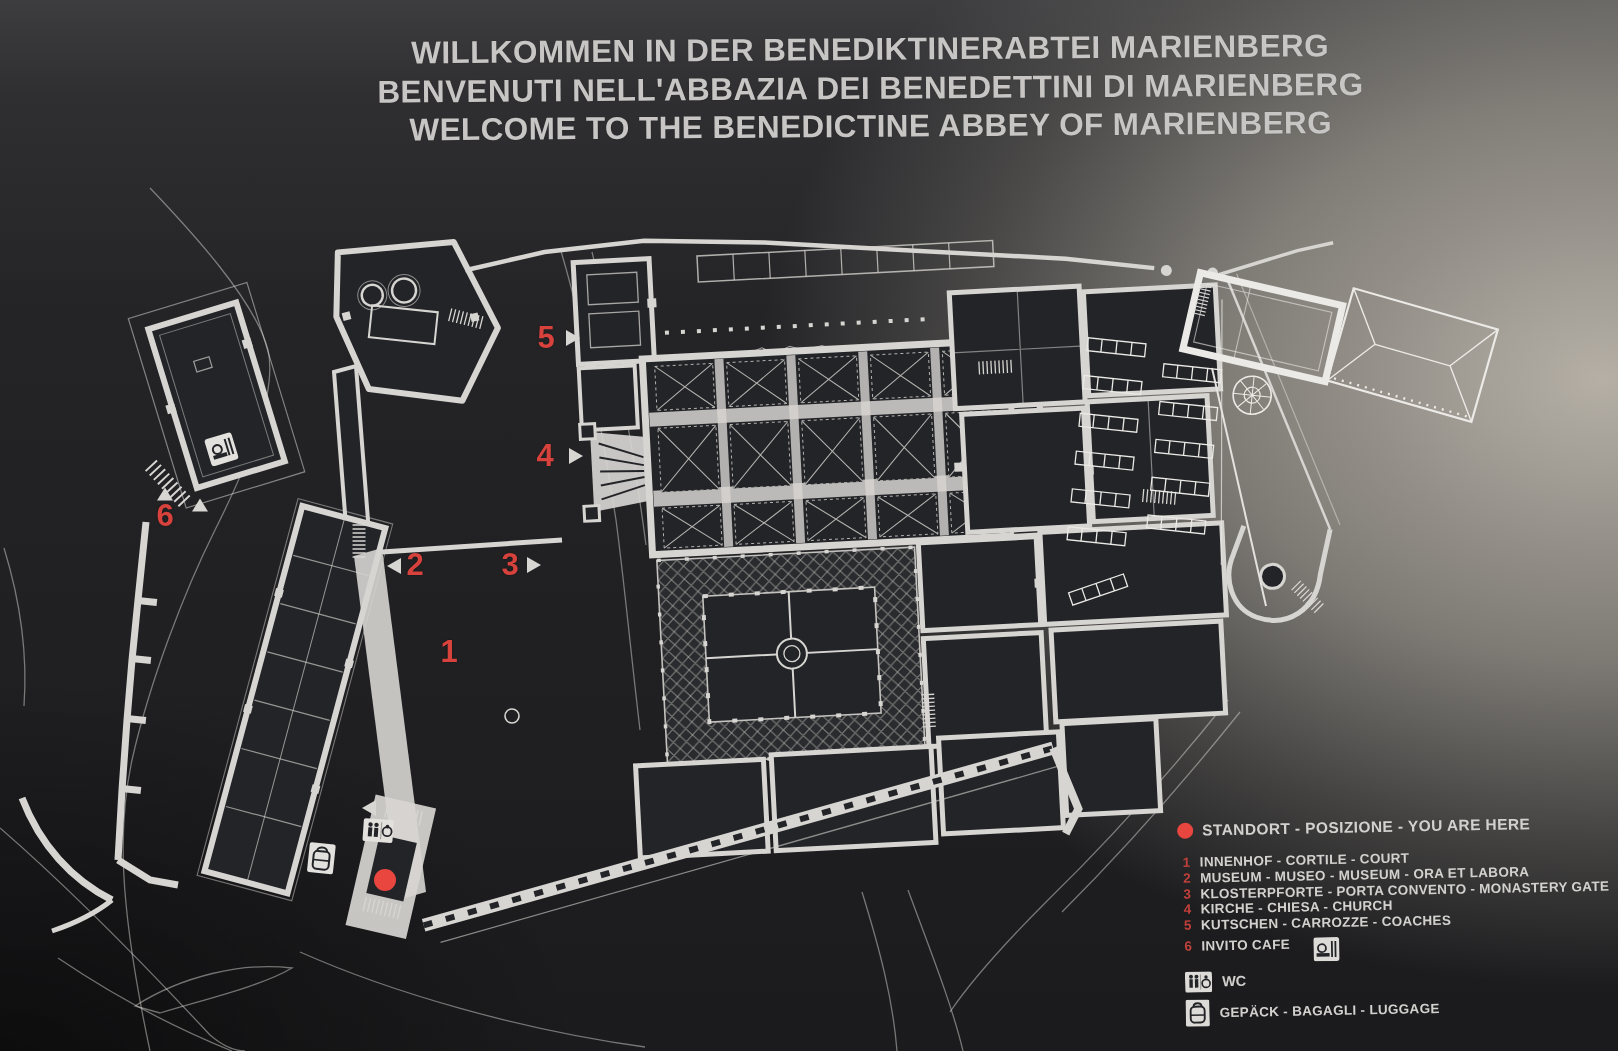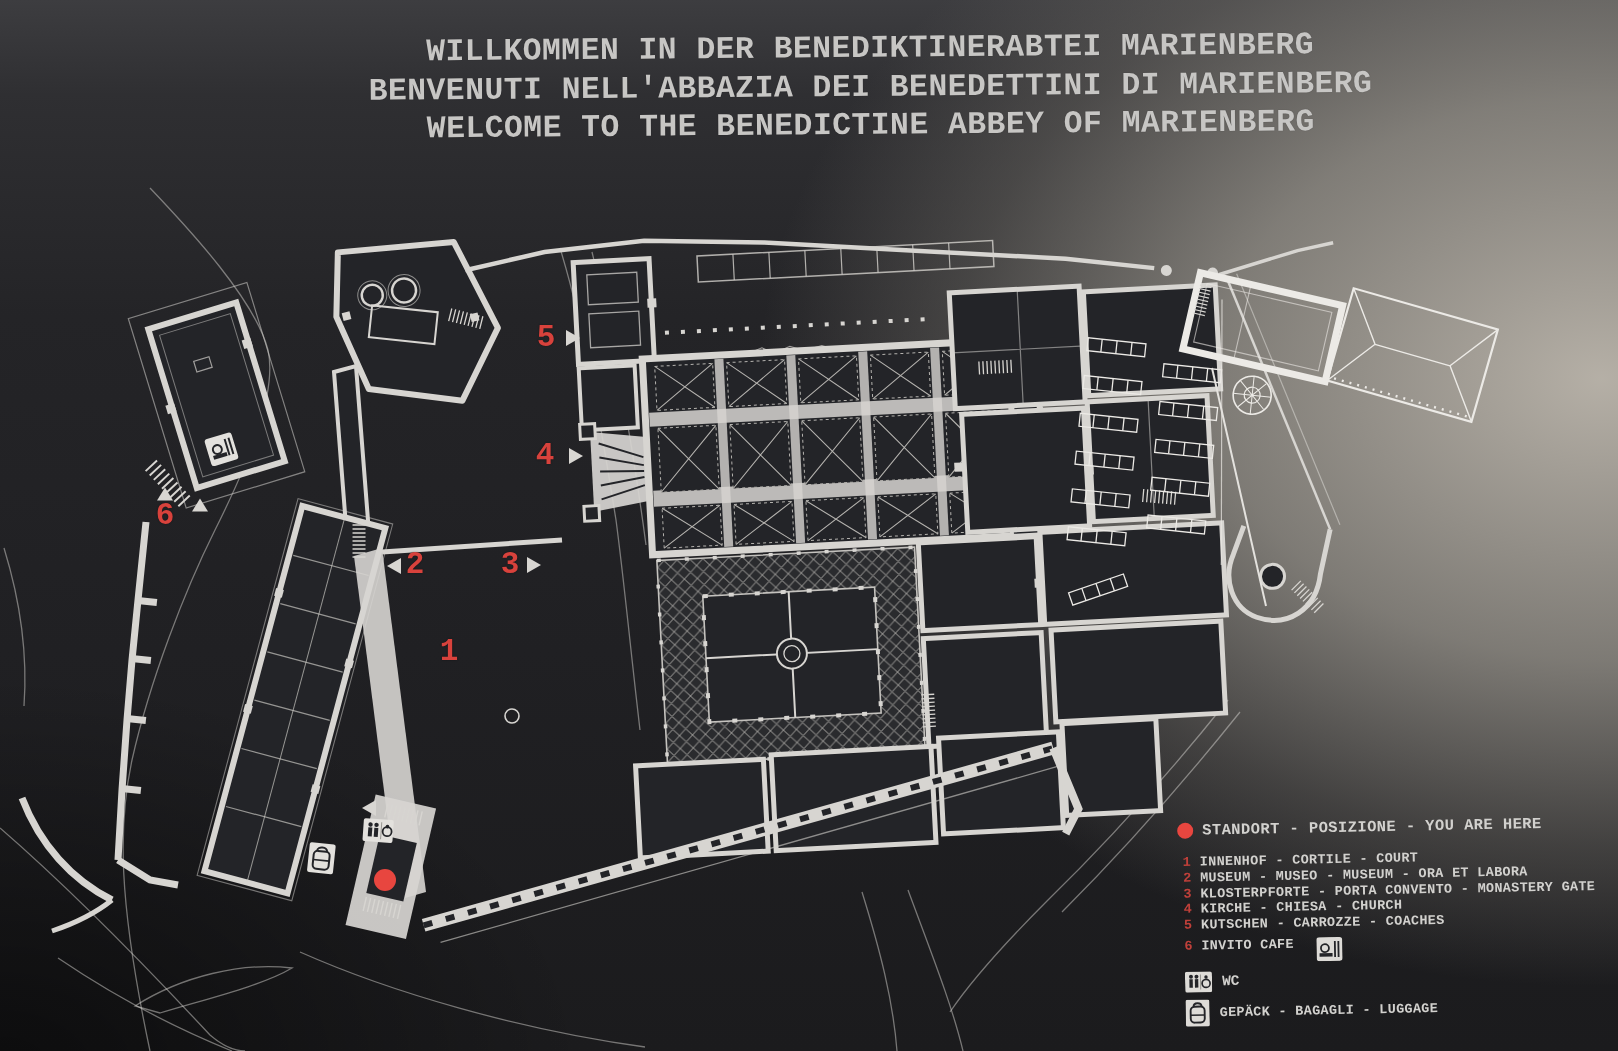--- a/index.html
+++ b/index.html
@@ -1,18 +1,18 @@
 <!DOCTYPE html>
 <html><head>
 <meta charset="utf-8">
 <style>
   html,body{margin:0;padding:0;background:#0d0d0e;}
   .sign{
     position:relative;width:1618px;height:1051px;overflow:hidden;
-    font-family:Liberation Mono, monospace;
+    font-family:Liberation Sans, sans-serif;
     background:
       radial-gradient(1080px 780px at 99% 36%, rgba(189,183,173,.95) 0%, rgba(152,148,140,.78) 36%, rgba(110,107,102,.45) 60%, rgba(70,69,68,0) 78%),
       radial-gradient(950px 640px at 0% 102%, rgba(0,0,0,.55) 0%, rgba(0,0,0,0) 62%),
       linear-gradient(180deg,#3d3d40 0%,#2f2f32 9%,#242427 30%,#202023 62%,#1b1b1d 100%);
   }
   .plan{position:absolute;left:0;top:0;z-index:1;}
   
   .title{
     position:absolute;left:338px;top:34px;width:1064px;z-index:4;
     text-align:center;color:#c7c6c4;

